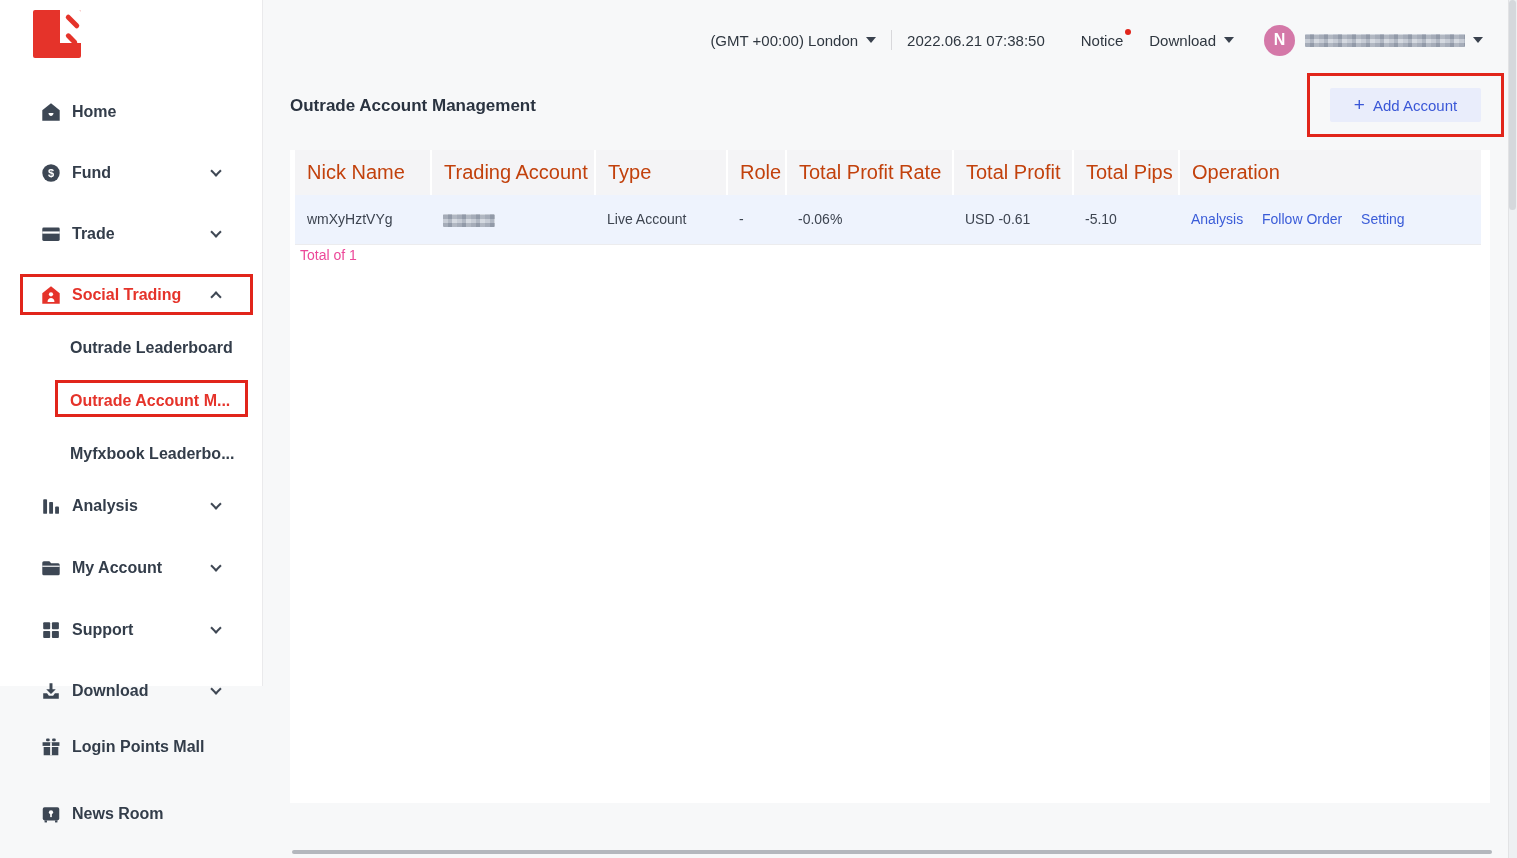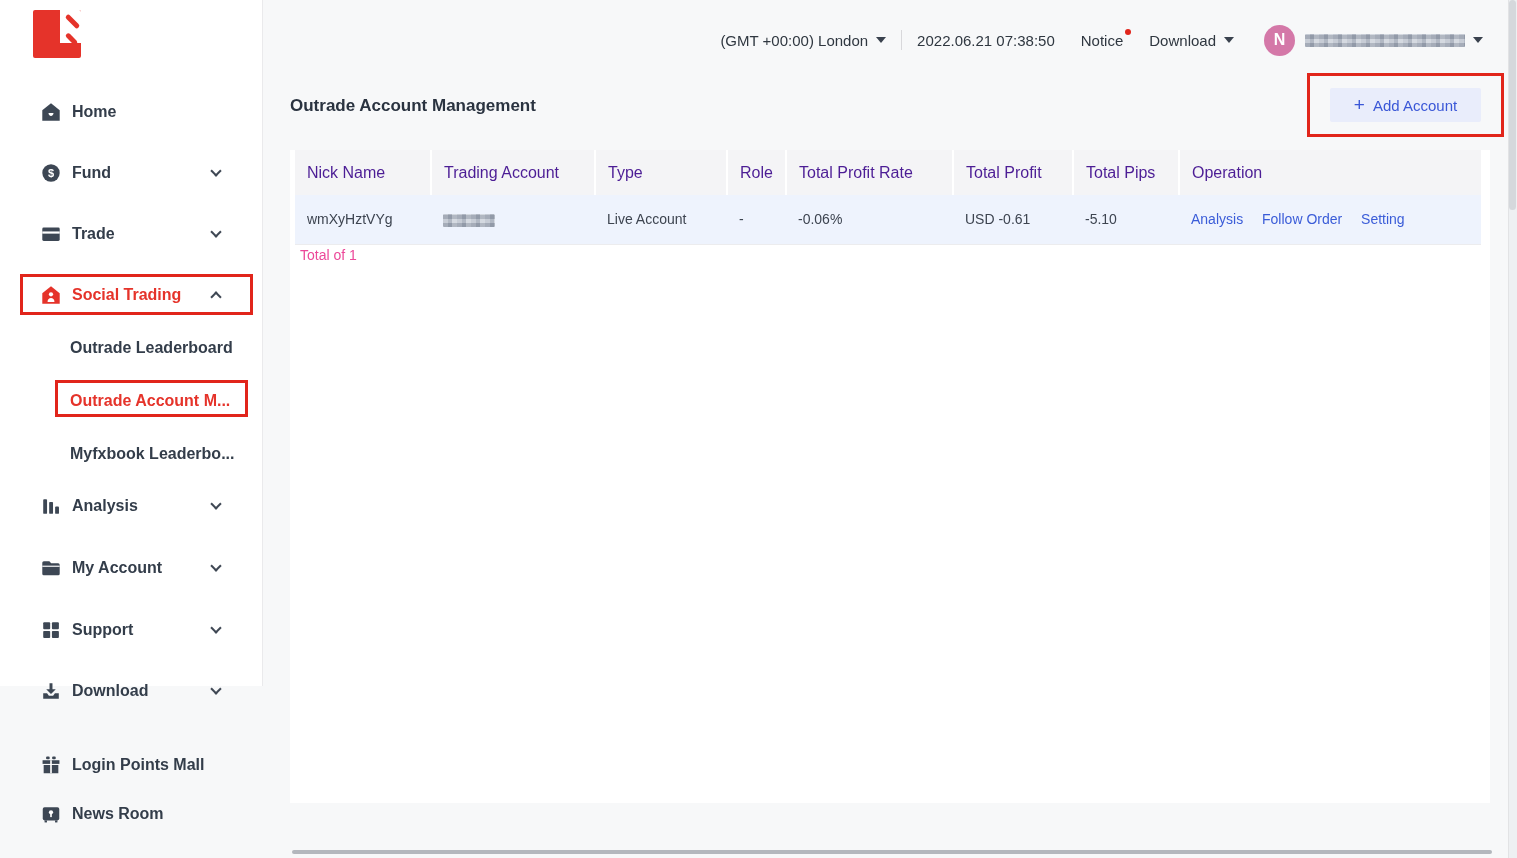--- a/index.html
+++ b/index.html
@@ -64,21 +64,21 @@
     display:flex; align-items:center; justify-content:flex-end;
     font-size:15px; color:#2f3740;
   }
   .caret {
     display:inline-block; width:0; height:0;
     border-left:5px solid transparent; border-right:5px solid transparent;
     border-top:6px solid #3a424e; margin-left:8px;
   }
   .tz { display:flex; align-items:center; cursor:pointer; }
   .tb-divider { width:1px; height:20px; background:#d8d8db; margin:0 15px; }
-  .notice { position:relative; margin-left:26px; cursor:pointer;text-align:center; }
+  .notice { position:relative; margin-left:36px; cursor:pointer;text-align:center; }
   .notice-dot {
     position:absolute; top:-3px; right:-8px; width:6px; height:6px;
     border-radius:50%; background:#e1251b;
   }
   .language { display:flex; align-items:center; margin-left:26px; cursor:pointer; }
   .avatar {
     width:31px; height:31px; border-radius:50%; background:#d478a8;
     color:#ffffff; font-size:16px; font-weight:700;
     display:flex; align-items:center; justify-content:center; margin-left:30px;
   }
@@ -112,21 +112,21 @@
   table.acct {
     border-collapse:collapse; table-layout:fixed;
     width:1186px; margin-left:5px;
   }
   table.acct col:nth-child(1){width:136px} table.acct col:nth-child(2){width:164px}
   table.acct col:nth-child(3){width:132px} table.acct col:nth-child(4){width:59px}
   table.acct col:nth-child(5){width:167px} table.acct col:nth-child(6){width:120px}
   table.acct col:nth-child(7){width:106px} table.acct col:nth-child(8){width:302px}
   table.acct th {
     background:#f4f4f6; height:45px; text-align:left; padding-left:12px;
-    font-size:16px; font-weight:400; color:#4c1d95; white-space:nowrap;
+    font-size:20px; font-weight:400; color:#c2410c; white-space:nowrap;
   }
   table.acct th + th { border-left:2px solid #ffffff; }
   table.acct td {
     background:#eef3fd; height:49px; text-align:left; padding-left:12px;
     font-size:14px; color:#3d4450; border-bottom:1px solid #ececee; white-space:nowrap;
   }
   .acct-redacted { width:52px; height:13px; vertical-align:middle; }
   .op-link { color:#3a5cd8; text-decoration:none; margin-right:15px; cursor:pointer; }
   .total-text {
     position:absolute; left:10px; top:97px;
@@ -251,21 +251,21 @@
     <span class="ic">
       <svg width="22" height="22" viewBox="0 0 24 24">
           <path fill="#3d4754" d="M10.4 3.5h3.2v6.5h3.6L12 15.2 6.8 10h3.6z"></path>
           <path fill="#3d4754" d="M3.5 14.5h4.2l2 2.6h4.6l2-2.6h4.2v6H3.5z"></path>
         </svg>
     </span>
     <span>Download</span>
     <span class="chev down"></span>
   </div>
 
-  <div class="nav-item" style="top:748px">
+  <div class="nav-item" style="top:730px">
     <span class="ic">
       <svg width="22" height="22" viewBox="0 0 24 24">
           <rect x="6.6" y="2.8" width="4" height="3" rx="1.2" fill="#3d4754"></rect>
           <rect x="13.2" y="2.8" width="4" height="3" rx="1.2" fill="#3d4754"></rect>
           <rect x="2.8" y="6.8" width="18.4" height="4" fill="#3d4754"></rect>
           <rect x="4" y="12" width="16" height="9" fill="#3d4754"></rect>
           <rect x="11.1" y="6.8" width="1.8" height="14.2" fill="#fff"></rect>
         </svg>
     </span>
     <span>Login Points Mall</span>

